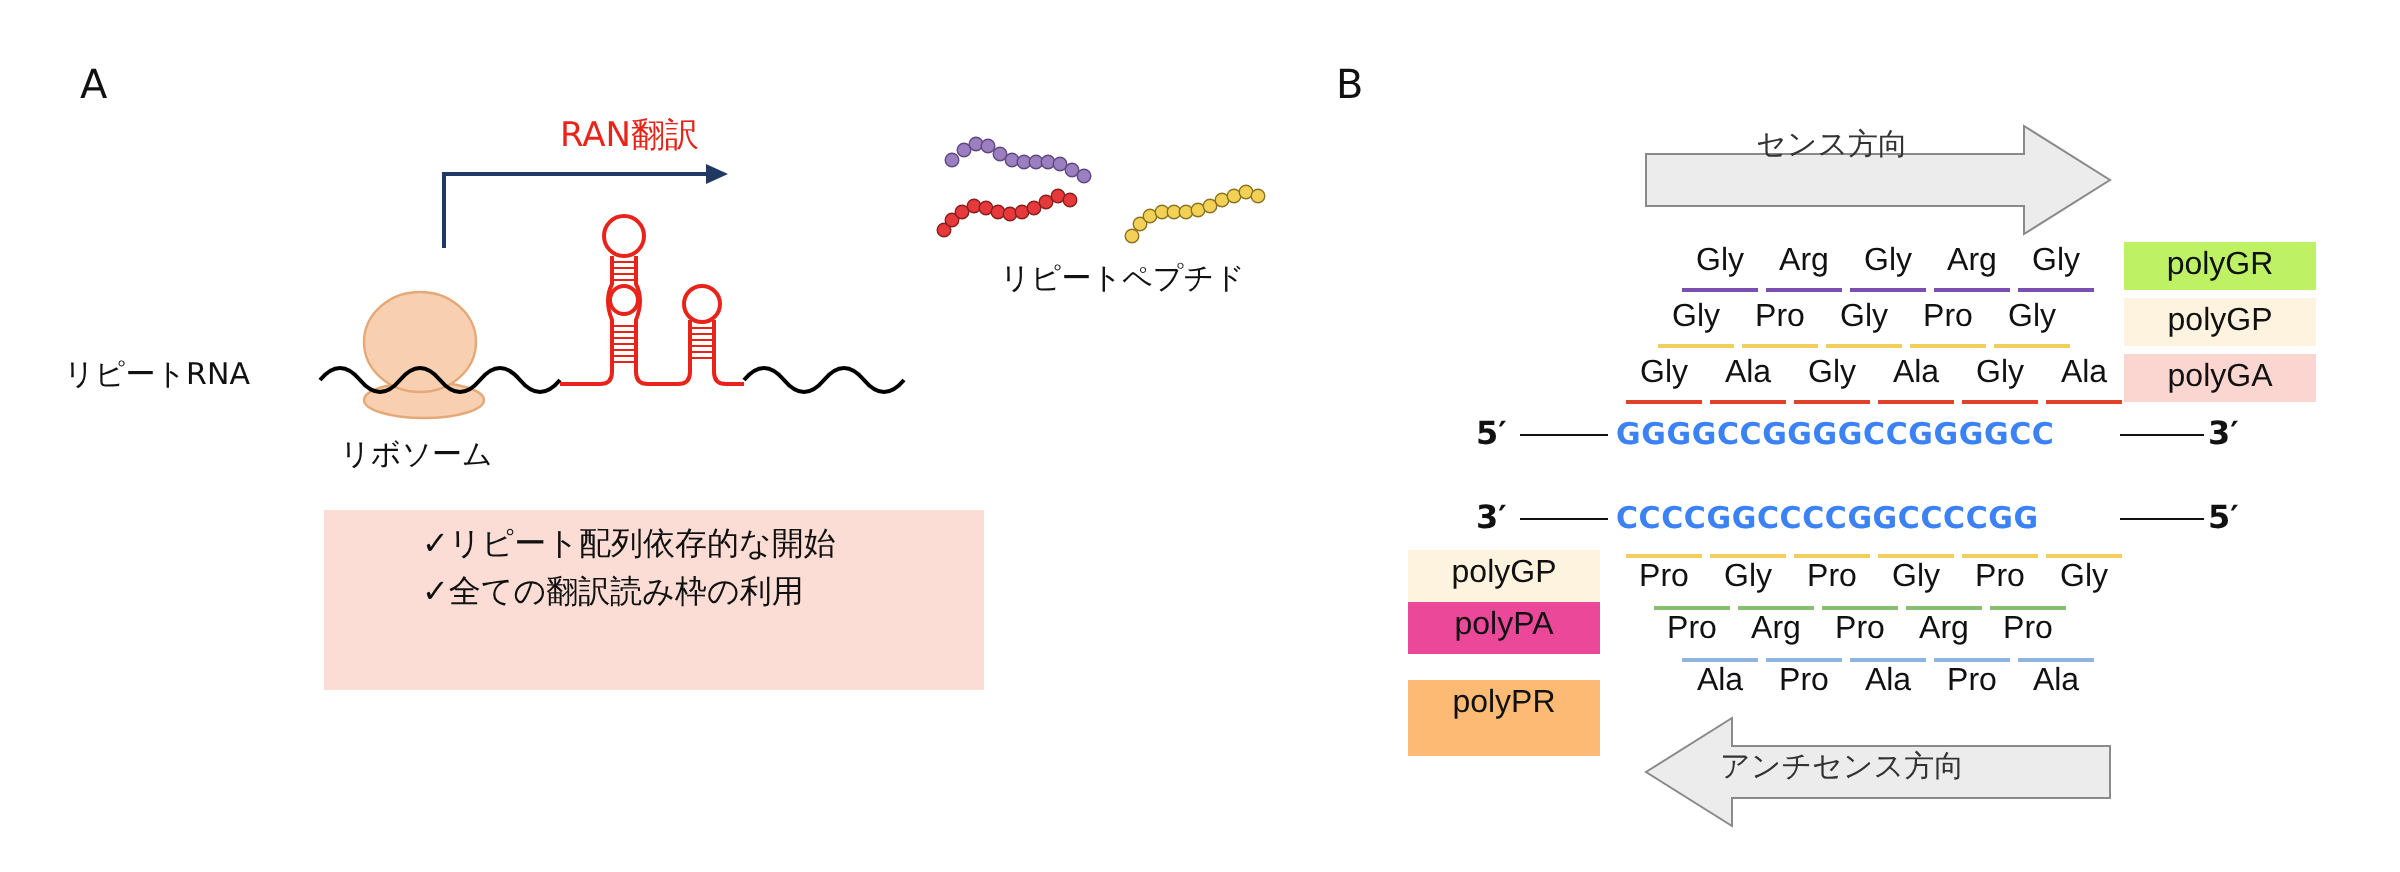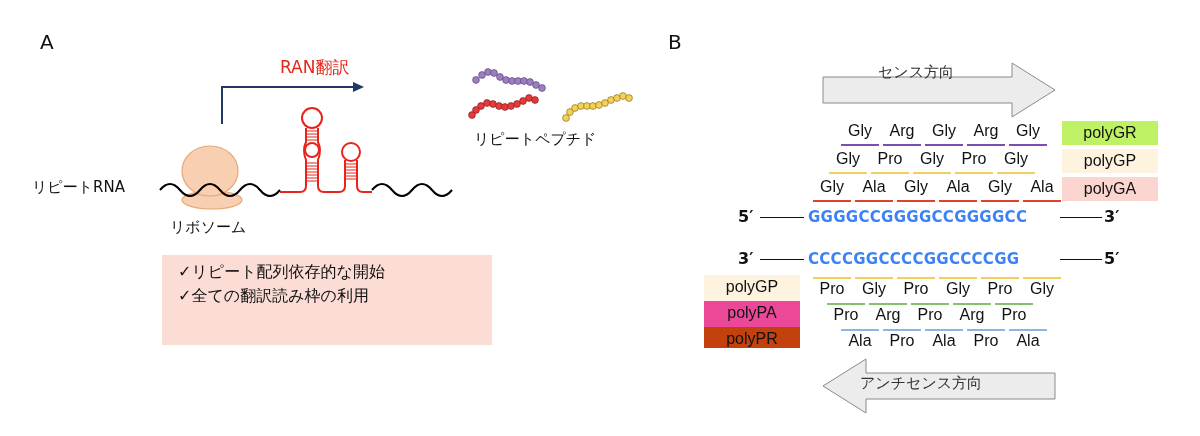--- a/index.html
+++ b/index.html
@@ -3,21 +3,21 @@
 <meta charset="utf-8">
 <style>
   html, body { margin: 0; padding: 0; background: #ffffff; }
   body { width: 1200px; height: 436px; position: relative; overflow: hidden;
          font-family: "DejaVu Sans", "Liberation Sans", sans-serif; color: #111; }
   .abs { position: absolute; }
   .panel-label { font-size: 20px; color: #111; }
   .label { font-size: 15px; white-space: nowrap; }
   .ran-title { font-size: 17px; color: #e8241a; }
   .features-box { left: 162px; top: 255px; width: 330px; height: 90px; background: #fbddd6; }
-  .feature { font-size: 16px; line-height: 24px; white-space: nowrap; }
+  .feature { font-size: 16px; line-height: 24px; white-space: nowrap; margin-left: 33px; }
   .seq { font-family: "DejaVu Sans", sans-serif; font-weight: bold; color: #3b82f6; font-size: 15px; letter-spacing: 0.3px; white-space: nowrap; }
   .end { font-weight: bold; font-size: 16px; white-space: nowrap; }
   .aa { font-family: "Liberation Sans", sans-serif; font-size: 16px; text-align: center; width: 40px; }
   .tag { font-family: "Liberation Sans", sans-serif; font-size: 16px; width: 96px; height: 24px; line-height: 24px; text-align: center; }
   .arrow-label { font-size: 15px; color: #333; white-space: nowrap; }
 </style>
 </head>
 <body>
 
 <div class="abs panel-label" style="left:40px; top:30px;">A</div>
@@ -109,21 +109,21 @@
         <circle cx="611" cy="100" r="3.4" fill="#f3d157" stroke="#8a7420" stroke-width="0.7"></circle>
         <circle cx="617" cy="98" r="3.4" fill="#f3d157" stroke="#8a7420" stroke-width="0.7"></circle>
         <circle cx="623" cy="96" r="3.4" fill="#f3d157" stroke="#8a7420" stroke-width="0.7"></circle>
         <circle cx="629" cy="98" r="3.4" fill="#f3d157" stroke="#8a7420" stroke-width="0.7"></circle>
       </g>
     </g>
 </svg>
 
 <div class="abs label" style="left:32px; top:178px;">リピートRNA</div>
 <div class="abs label" style="left:170px; top:218px;">リボソーム</div>
-<div class="abs label" style="left:474px; top:130px;">リピートペプチド</div>
+<div class="abs label" style="left:500px; top:130px;">リピートペプチド</div>
 
 <div class="abs features-box">
   <div style="padding:5px 0 0 16px;">
     <div class="feature">✓リピート配列依存的な開始</div>
     <div class="feature">✓全ての翻訳読み枠の利用</div>
   </div>
 </div>
 
 <div class="abs panel-label" style="left:668px; top:30px;">B</div>
 
@@ -210,19 +210,19 @@
     <div class="abs " style="left: 841px; top: 329px; width: 38px; height: 0px; border-top: 2px solid rgb(143, 180, 224);"></div>
     <div class="abs aa" style="left: 840px; top: 332px;">Ala</div>
     <div class="abs " style="left: 883px; top: 329px; width: 38px; height: 0px; border-top: 2px solid rgb(143, 180, 224);"></div>
     <div class="abs aa" style="left: 882px; top: 332px;">Pro</div>
     <div class="abs " style="left: 925px; top: 329px; width: 38px; height: 0px; border-top: 2px solid rgb(143, 180, 224);"></div>
     <div class="abs aa" style="left: 924px; top: 332px;">Ala</div>
     <div class="abs " style="left: 967px; top: 329px; width: 38px; height: 0px; border-top: 2px solid rgb(143, 180, 224);"></div>
     <div class="abs aa" style="left: 966px; top: 332px;">Pro</div>
     <div class="abs " style="left: 1009px; top: 329px; width: 38px; height: 0px; border-top: 2px solid rgb(143, 180, 224);"></div>
     <div class="abs aa" style="left: 1008px; top: 332px;">Ala</div>
-    <div class="abs tag" style="left: 704px; top: 327px; height: 21px; background: #c2410c;">polyPR</div>
+    <div class="abs tag" style="left: 704px; top: 340px; height: 38px; background: #fdba74;">polyPR</div>
   </div>
 
 <svg class="abs" style="left:822px; top:358px;" width="238" height="56">
   <polygon points="233,15 44,15 44,1 1,28 44,55 44,41 233,41" fill="#ececec" stroke="#8a8a8a" stroke-width="1"></polygon>
 </svg>
 <div class="abs arrow-label" style="left:860px; top:374px;">アンチセンス方向</div>
 
 </body></html>

